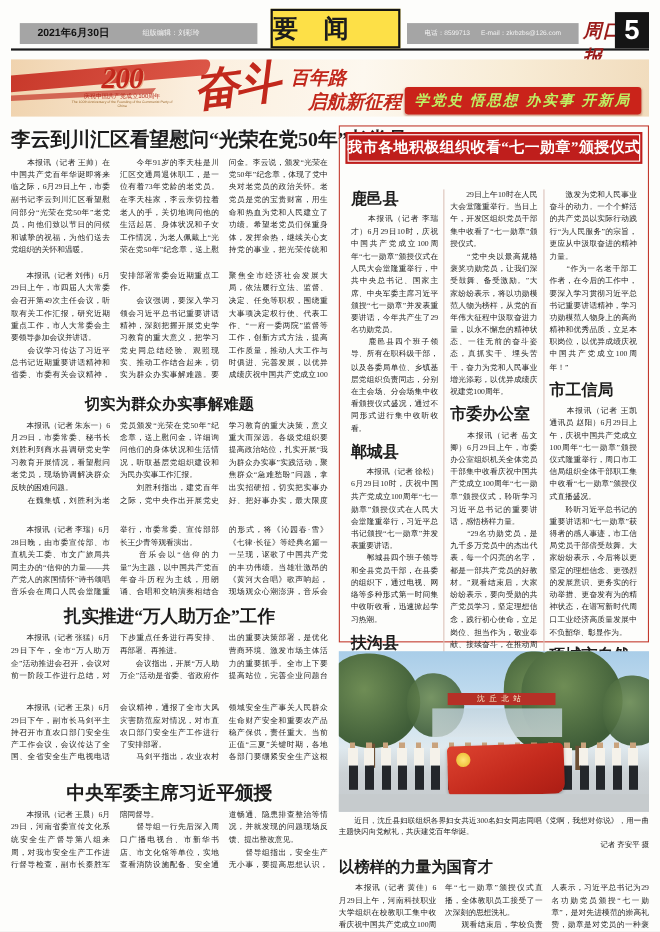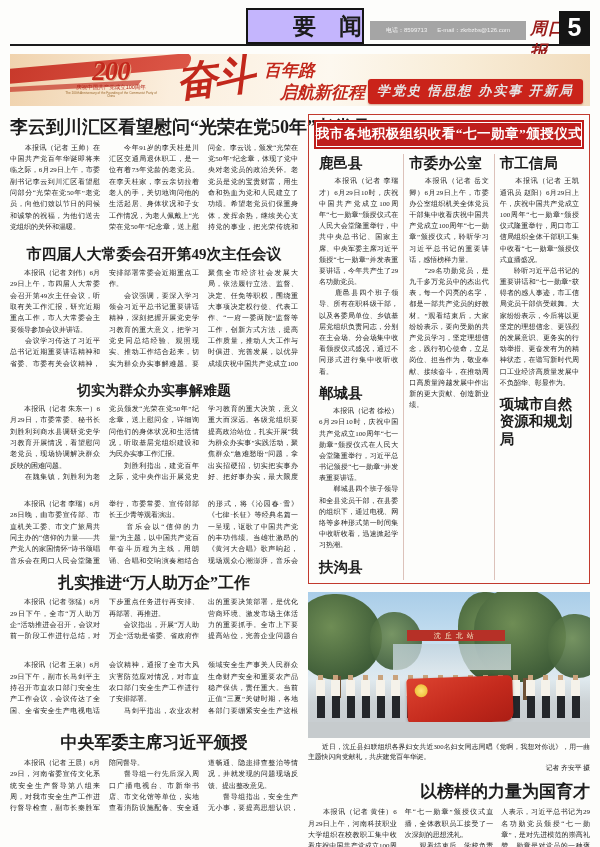--- a/index.html
+++ b/index.html
@@ -11,22 +11,22 @@
   }
   
   .header { position:relative; height:40px; margin:8px 10px 0; }
   .hline { position:absolute; left:0; right:0; top:36px; height:2px; background:#1b1b1b; }
   .bar-left { position:absolute; left:8px; top:13px; width:216px; height:19px; background:#a5a5a5;
     display:flex; align-items:center; }
   .date { margin-left:16px; font-weight:bold; font-size:9.5px; color:#111;
     font-family:"Liberation Sans","DejaVu Sans",sans-serif; }
   .editor { margin-left:30px; font-size:6.5px; color:#f4f4f4;
     font-family:"Liberation Sans","DejaVu Sans",sans-serif; }
-  .section-box { position:absolute; left:236px; top:0; width:118px; height:36px; background:#c4b5fd;
-    border:2px solid #151515; display:flex; align-items:center; justify-content:flex-end; }
+  .section-box { position:absolute; left:236px; top:0; width:118px; height:36px; background:#fde047;
+    border:2px solid #151515; display:flex; align-items:center; justify-content:flex-start; }
   .section-box span { font-size:23px; font-weight:bold; letter-spacing:0; }
   .bar-right { position:absolute; left:360px; top:13px; width:156px; height:19px; background:#a5a5a5;
     display:flex; align-items:center; justify-content:center; gap:10px;
     font-size:6px; color:#f2f2f2; font-family:"Liberation Sans","DejaVu Sans",sans-serif; }
   .masthead { position:absolute; left:520px; top:9px; font-size:17px; font-weight:bold;
     font-style:italic; color:#9a1c1a; letter-spacing:1px; }
   .pagenum { position:absolute; right:0; top:3px; width:31px; height:33px; background:#151515;
     color:#fff; font-family:"Liberation Sans","DejaVu Sans",sans-serif; font-weight:bold;
     font-size:25px; display:flex; align-items:center; justify-content:center; }
   
@@ -42,42 +42,42 @@
     letter-spacing:-1px; text-shadow:1px 1px 0 #e8b08e; }
   .logo-cap { font-size:5.5px; color:#b3291d; font-family:"Liberation Sans","DejaVu Sans",sans-serif; }
   .logo-cap-en { font-size:3.5px; color:#9a6a30; transform:scale(.9); transform-origin:center top;
     font-family:"Liberation Sans","DejaVu Sans",sans-serif; }
   .callig { position:absolute; left:166px; top:-3px; font-size:41px; font-weight:900;
     font-style:italic; color:#c2281c; transform:rotate(-7deg); letter-spacing:-3px; }
   .slog1 { position:absolute; left:254px; top:5px; font-size:17px; font-weight:900; font-style:italic;
     color:#c2281c; font-family:"Liberation Sans","DejaVu Sans",sans-serif; }
   .slog2 { position:absolute; left:270px; top:27px; font-size:17px; font-weight:900; font-style:italic;
     color:#c2281c; font-family:"Liberation Sans","DejaVu Sans",sans-serif; }
-  .slogan-box { position:absolute; left:358px; top:25px; background:#ca231a; color:#e5e5e5;
+  .slogan-box { position:absolute; left:358px; top:25px; background:#ca231a; color:#bef264;
     font-family:"Liberation Sans","DejaVu Sans",sans-serif; font-weight:900; font-style:italic;
     font-size:13px; letter-spacing:2px; padding:3px 9px 4px; border-radius:3px;
     box-shadow:0 1px 2px rgba(150,40,20,.4); }
   
   .main { display:flex; gap:10px; margin:8px 10px 0; }
   .lcol { width:288px; }
   .rcol-wrap { width:282px; }
   .art h2 { text-align:center; font-weight:bold; line-height:1.15; margin:3px 0 5px;
     white-space:nowrap; }
   .t13 { font-size:18px; } .t15 { font-size:15px; } .t16 { font-size:16px; }
   .t17 { font-size:17px; } .t18 { font-size:14px; }
   .art .body { column-count:3; column-gap:9px; font-size:7px; line-height:1.62;
     text-align:justify; color:#242424; white-space:pre-line; overflow:hidden; }
   .h96{height:96px}.h108{height:108px}.h88{height:88px}.h68{height:68px}
   .h56{height:56px}.h66{height:66px}.h60{height:60px}
   .art { margin-bottom:7px; }
   
   .rbox { border:1.5px solid #c23a2e; padding:5px; height:470px; }
   .rbox-title { background:#bf1e1c; color:#fff; text-align:center; font-weight:bold;
     font-size:13.5px; letter-spacing:.5px; padding:5px 0 6px; outline:1px solid #fff;
-    outline-offset:-3px; margin-bottom:5px; }
+    outline-offset:-3px; margin-bottom:23px; }
   .rcols { display:flex; height:426px; overflow:hidden; }
   .rc { flex:1; padding:0 5px; overflow:hidden; }
   .rc + .rc { border-left:1px solid #dcc2ba; }
   .rsec h3 { font-family:"Liberation Sans","DejaVu Sans",sans-serif; font-weight:bold;
     font-size:14.5px; line-height:1.2; margin:7px 0 4px; white-space:pre-line; }
   .rsec:first-child h3 { margin-top:1px; }
   .rsec h3:empty { display:none; }
   .rsec p { font-size:7px; line-height:1.6; text-align:justify; white-space:pre-line; color:#242424; }
   
   .photo { position:relative; height:146px; margin-top:8px; overflow:hidden;
@@ -103,31 +103,35 @@
   .row-legs { position:absolute; left:9px; right:9px; bottom:20px; height:22px;
     background:repeating-linear-gradient(90deg,#24272b 0 8px,rgba(0,0,0,0) 8px 15px); }
   .flag { position:absolute; left:35%; bottom:15px; width:106px; height:46px;
     background:linear-gradient(155deg,#dd4330 0%,#c42a1d 55%,#ab1d14 100%);
     transform:rotate(-2deg); border-radius:4px 5px 9px 6px; box-shadow:0 1px 3px rgba(0,0,0,.3); }
   .flag .emblem { position:absolute; left:8px; top:6px; width:13px; height:13px; border-radius:50%;
     background:radial-gradient(#ffe477,#e8b425); }
   .ground { position:absolute; left:0; right:0; bottom:0; height:16px; background:#c6cbcd; }
   .caption { margin-top:4px; font-size:6.8px; line-height:1.5; text-align:justify; color:#222; }
   .credit { text-align:right; font-size:6.8px; color:#222; margin-top:1px; }
-  .bottom-art h2 { text-align:right; font-size:17px; font-weight:bold; margin:7px 0 4px; }
+  .bottom-art h2 { text-align:left; font-size:14px; font-weight:bold; margin:7px 0 4px; }
   .bottom-art .body { column-count:3; column-gap:8px; font-size:7px; line-height:1.6;
     text-align:justify; white-space:pre-line; overflow:hidden; height:50px; color:#242424; }
 </style>
 </head>
 <body>
 
 <div class="page">
 
   <div class="header">
     <div class="hline"></div>
+    <div class="bar-left">
+      <span class="date">2021年6月30日</span>
+      <span class="editor">组版编辑：刘彩玲</span>
+    </div>
     <div class="section-box">
       <span>要　闻</span>
     </div>
     <div class="bar-right">
       <span>电话：8599713</span>
       <span>E-mail：zkrbzbs@126.com</span>
     </div>
     <div class="masthead">周口日报</div>
     <div class="pagenum">5</div>
   </div>
@@ -149,21 +153,20 @@
   <div class="main">
 
     <div class="lcol">
       <div class="art">
         <h2 class="t13">李云到川汇区看望慰问“光荣在党50年”老党员</h2>
         <div class="body h96">　　本报讯（记者 王帅）在中国共产党百年华诞即将来临之际，6月29日上午，市委副书记李云到川汇区看望慰问部分“光荣在党50年”老党员，向他们致以节日的问候和诚挚的祝福，为他们送去党组织的关怀和温暖。
 　　今年91岁的李天桂是川汇区交通局退休职工，是一位有着73年党龄的老党员。在李天桂家，李云亲切拉着老人的手，关切地询问他的生活起居、身体状况和子女工作情况，为老人佩戴上“光荣在党50年”纪念章，送上慰问金。李云说，颁发“光荣在党50年”纪念章，体现了党中央对老党员的政治关怀。老党员是党的宝贵财富，用生命和热血为党和人民建立了功绩。希望老党员们保重身体，发挥余热，继续关心支持党的事业，把光荣传统和优良作风传承下去。
 　　慰问中，李云叮嘱随行人员经常关心老党员的日常生活，帮助他们解决实际困难，让他们安享晚年。</div>
       </div>
       <div class="art">
-        <h2 class="t15">市四届人大常委会召开第49次主任会议</h2>
         <div class="body h108">　　本报讯（记者 刘伟）6月29日上午，市四届人大常委会召开第49次主任会议，听取有关工作汇报，研究近期重点工作，市人大常委会主要领导参加会议并讲话。
 　　会议学习传达了习近平总书记近期重要讲话精神和省委、市委有关会议精神，安排部署常委会近期重点工作。
 　　会议强调，要深入学习领会习近平总书记重要讲话精神，深刻把握开展党史学习教育的重大意义，把学习党史同总结经验、观照现实、推动工作结合起来，切实为群众办实事解难题。要聚焦全市经济社会发展大局，依法履行立法、监督、决定、任免等职权，围绕重大事项决定权行使、代表工作、“一府一委两院”监督等工作，创新方式方法，提高工作质量，推动人大工作与时俱进、完善发展，以优异成绩庆祝中国共产党成立100周年。
 　　会议还研究了其他事项。</div>
       </div>
       <div class="art">
         <h2 class="t18">切实为群众办实事解难题</h2>
         <div class="body h88">　　本报讯（记者 朱东一）6月29日，市委常委、秘书长刘胜利到商水县调研党史学习教育开展情况，看望慰问老党员，现场协调解决群众反映的困难问题。
 　　在魏集镇，刘胜利为老党员颁发“光荣在党50年”纪念章，送上慰问金，详细询问他们的身体状况和生活情况，听取基层党组织建设和为民办实事工作汇报。
 　　刘胜利指出，建党百年之际，党中央作出开展党史学习教育的重大决策，意义重大而深远。各级党组织要提高政治站位，扎实开展“我为群众办实事”实践活动，聚焦群众“急难愁盼”问题，拿出实招硬招，切实把实事办好、把好事办实，最大限度调动党员干部的积极性、主动性、创造性，不断增强人民群众的获得感、幸福感、安全感。</div>
@@ -207,27 +210,37 @@
             </div>
             <div class="rsec">
               <h3>扶沟县</h3>
               <p>　　本报讯（记者 金月全）6月29日10时，庆祝中国共产党成立100周年“七一勋章”颁授仪式在人民大会堂隆重举行。扶沟县四个班子领导、县直单位干部以及各乡（镇、街道）党员干部通过集中收看等多种形式第一时间收听收看。
 　　大家表示，要以“七一勋章”获得者为榜样，不忘初心、牢记使命，为实现中华民族伟大复兴的中国梦不懈奋斗。</p>
             </div>
 
           </div>
           <div class="rc">
             <div class="rsec">
+
+              <p>　　29日上午10时在人民大会堂隆重举行。当日上午，开发区组织党员干部集中收看了“七一勋章”颁授仪式。
+　　“党中央以最高规格褒奖功勋党员，让我们深受鼓舞、备受激励。”大家纷纷表示，将以功勋模范人物为榜样，从党的百年伟大征程中汲取奋进力量，以永不懈怠的精神状态、一往无前的奋斗姿态，真抓实干、埋头苦干，奋力为党和人民事业增光添彩，以优异成绩庆祝建党100周年。</p>
+            </div>
+            <div class="rsec">
               <h3>市委办公室</h3>
               <p>　　本报讯（记者 岳文卿）6月29日上午，市委办公室组织机关全体党员干部集中收看庆祝中国共产党成立100周年“七一勋章”颁授仪式，聆听学习习近平总书记的重要讲话，感悟榜样力量。
 　　“29名功勋党员，是九千多万党员中的杰出代表，每一个闪亮的名字，都是一部共产党员的好教材。”观看结束后，大家纷纷表示，要向受勋的共产党员学习，坚定理想信念，践行初心使命，立足岗位、担当作为，敬业奉献、接续奋斗，在推动周口高质量跨越发展中作出新的更大贡献、创造新业绩。</p>
             </div>
 
           </div>
           <div class="rc">
+            <div class="rsec">
+
+              <p>　　激发为党和人民事业奋斗的动力。一个个鲜活的共产党员以实际行动践行“为人民服务”的宗旨，更应从中汲取奋进的精神力量。
+　　“作为一名老干部工作者，在今后的工作中，要深入学习贯彻习近平总书记重要讲话精神，学习功勋模范人物身上的高尚精神和优秀品质，立足本职岗位，以优异成绩庆祝中国共产党成立100周年！”</p>
+            </div>
             <div class="rsec">
               <h3>市工信局</h3>
               <p>　　本报讯（记者 王凯 通讯员 赵阳）6月29日上午，庆祝中国共产党成立100周年“七一勋章”颁授仪式隆重举行，周口市工信局组织全体干部职工集中收看“七一勋章”颁授仪式直播盛况。
 　　聆听习近平总书记的重要讲话和“七一勋章”获得者的感人事迹，市工信局党员干部倍受鼓舞。大家纷纷表示，今后将以更坚定的理想信念、更强烈的发展意识、更务实的行动举措、更奋发有为的精神状态，在谱写新时代周口工业经济高质量发展中不负韶华、彰显作为。</p>
             </div>
             <div class="rsec">
               <h3>项城市自然
 资源和规划局</h3>
 
             </div>

